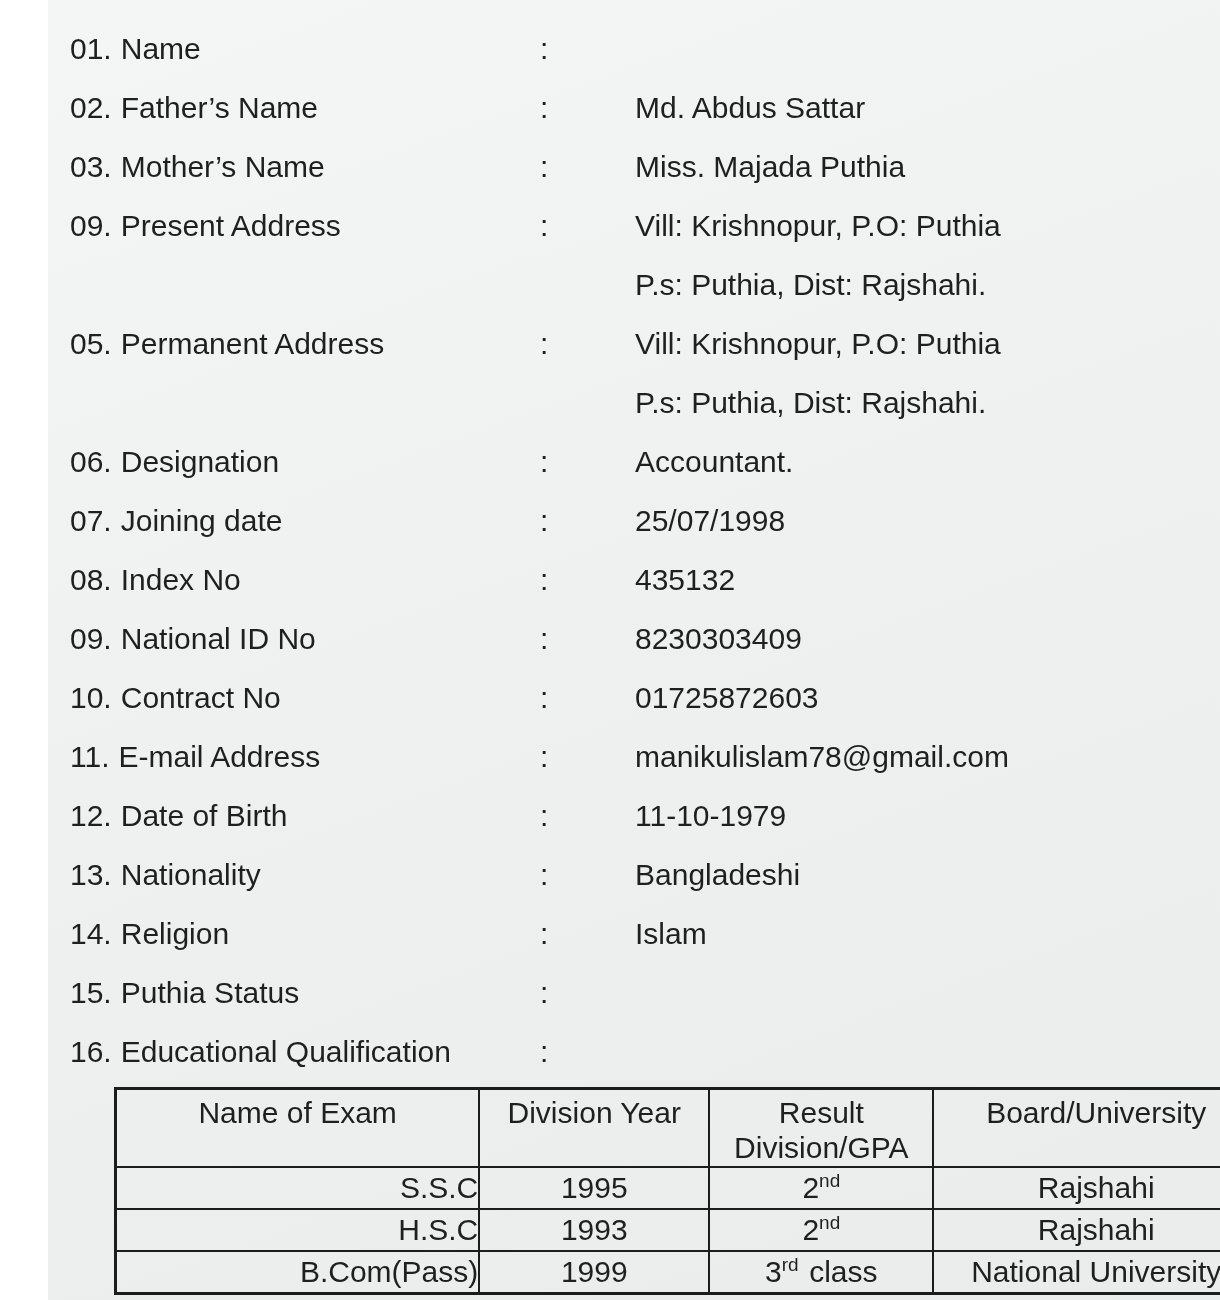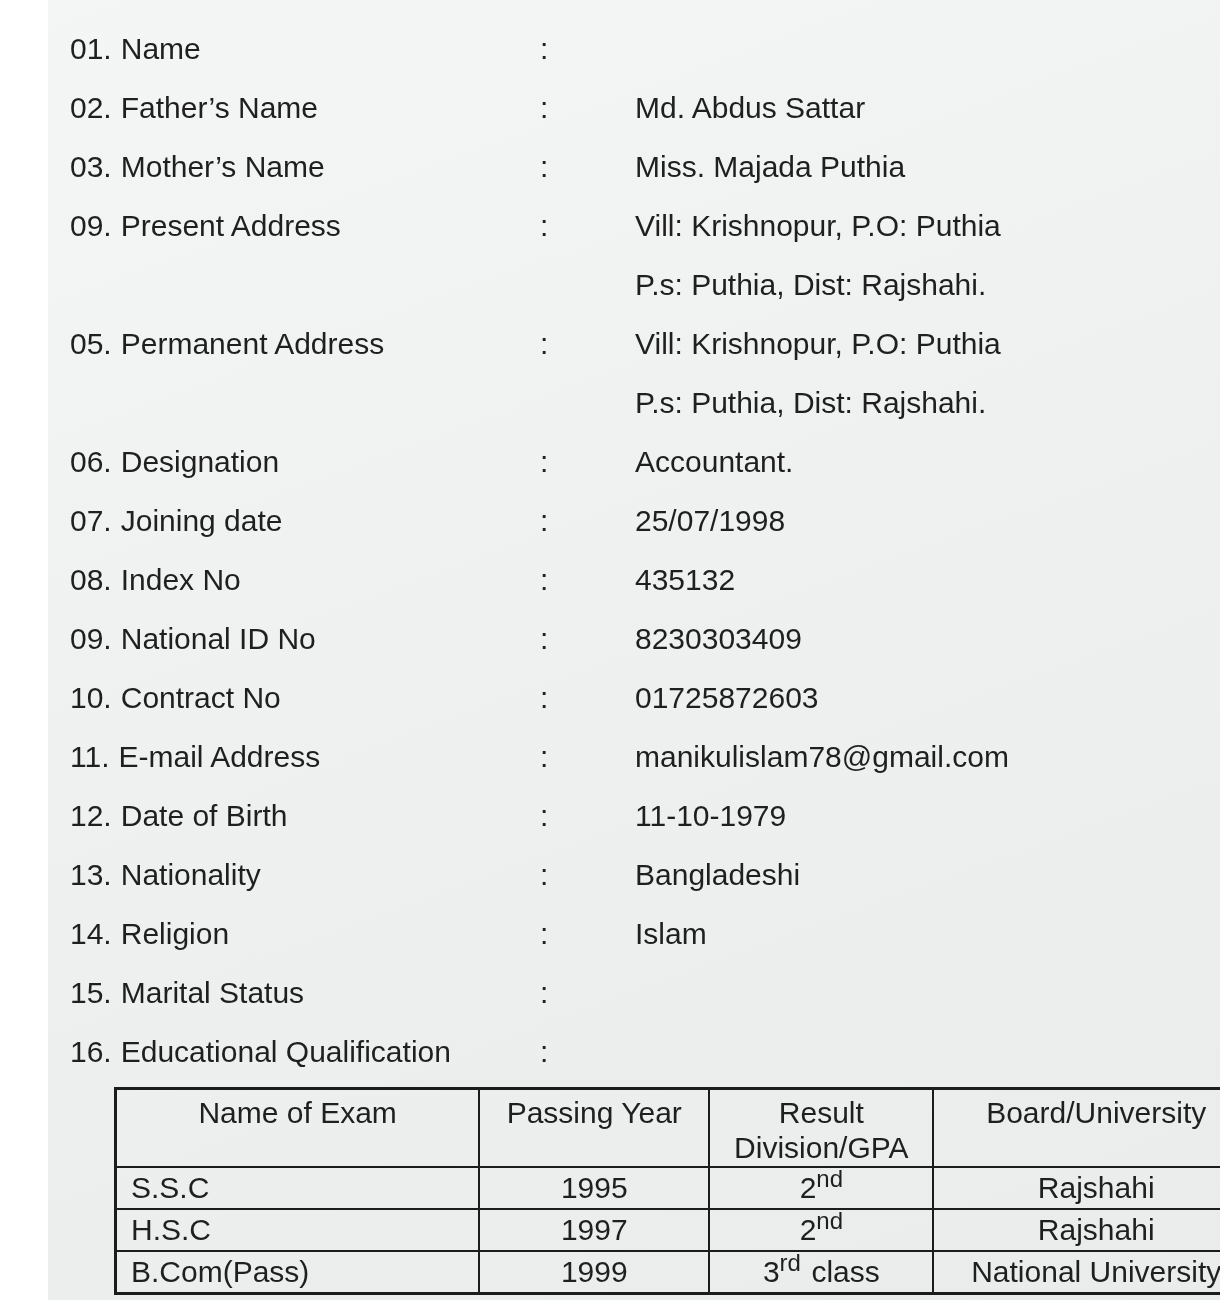--- a/index.html
+++ b/index.html
@@ -54,28 +54,28 @@
     padding-top: 5px;
     line-height: 35px;
   }
   .qual-table tbody td {
     height: 42px;
     text-align: center;
     line-height: 1;
     padding: 0;
   }
   .qual-table tbody td.cell-exam {
-    text-align: left;
+    text-align: right;
     padding-left: 14px;
   }
   .col-exam  { width: 31.8%; }
   .col-year  { width: 20.1%; }
   .col-result{ width: 19.6%; }
   .col-board { width: 28.5%; }
-  sup.result-sup { font-size: 24px; line-height: 0; }
+  sup.result-sup { font-size: 19px; line-height: 0; }
   .result-rest { margin-left: 0.35em; }
   .result-rest:empty { display: none; margin: 0; }
 </style>
 </head>
 <body>
 
 <div class="page">
 
   <div class="fields">
 
@@ -184,21 +184,21 @@
 
     <div class="field-row">
       <div class="f-label"><span class="f-num">14.</span><span>Religion</span></div>
       <div class="f-colon">:</div>
       <div class="f-value">
           <div>Islam</div>
         </div>
     </div>
 
     <div class="field-row">
-      <div class="f-label"><span class="f-num">15.</span><span>Marital Status</span></div>
+      <div class="f-label"><span class="f-num">15.</span><span>Puthia Status</span></div>
       <div class="f-colon">:</div>
     </div>
 
     <div class="field-row">
       <div class="f-label"><span class="f-num">16.</span><span>Educational Qualification</span></div>
       <div class="f-colon">:</div>
       <div class="f-value"></div>
     </div>
 
   </div>
@@ -206,38 +206,38 @@
   <table class="qual-table">
     <colgroup>
       <col class="col-exam">
         <col class="col-year">
         <col class="col-result">
         <col class="col-board">
     </colgroup>
     <thead>
       <tr>
         <th>Name of Exam</th>
-        <th>Passing Year</th>
+        <th>Division Year</th>
         <th>
           <div>Result</div>
           <div>Division/GPA</div>
         </th>
         <th>Board/University</th>
       </tr>
     </thead>
     <tbody>
       <tr>
         <td class="cell-exam">S.S.C</td>
         <td>1995</td>
         <td><span>2</span><sup class="result-sup">nd</sup></td>
         <td>Rajshahi</td>
       </tr>
       <tr>
         <td class="cell-exam">H.S.C</td>
-        <td>1997</td>
+        <td>1993</td>
         <td><span>2</span><sup class="result-sup">nd</sup></td>
         <td>Rajshahi</td>
       </tr>
       <tr>
         <td class="cell-exam">B.Com(Pass)</td>
         <td>1999</td>
         <td><span>3</span><sup class="result-sup">rd</sup><span class="result-rest">class</span></td>
         <td>National University</td>
       </tr>
     </tbody>

